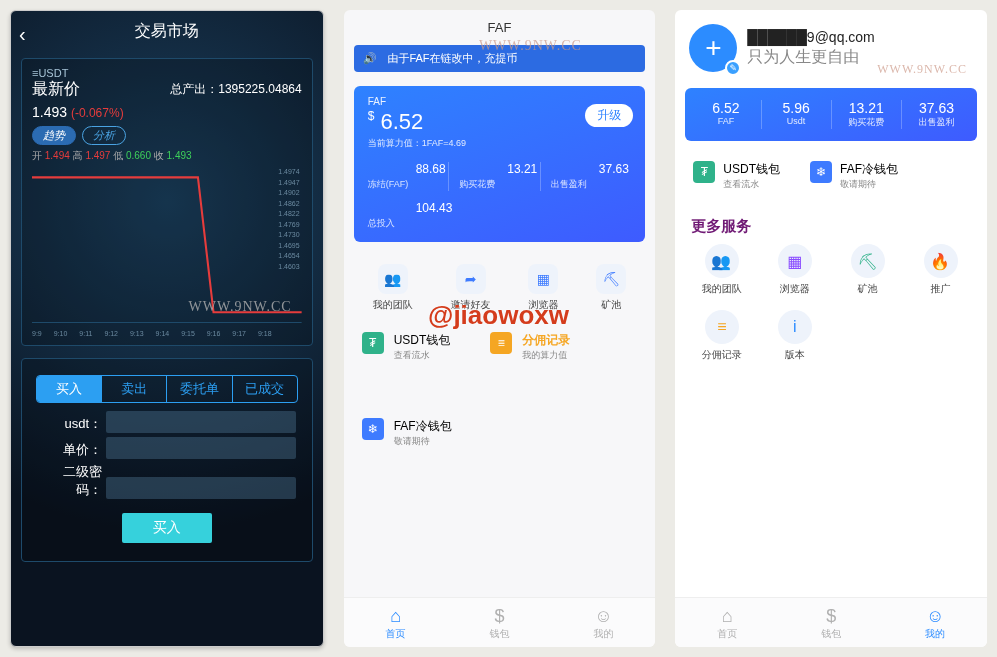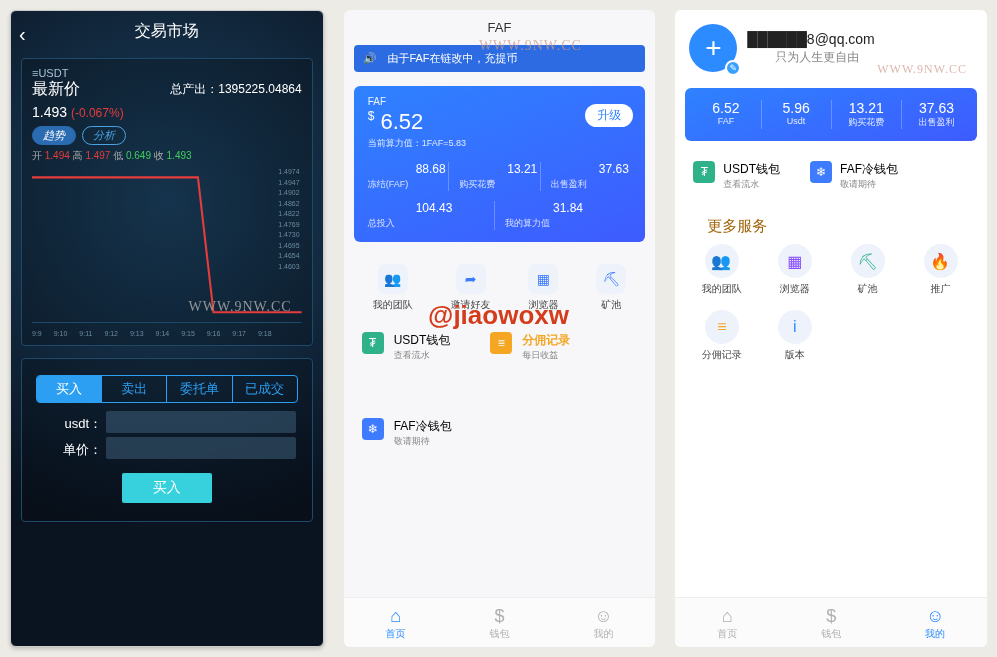--- a/index.html
+++ b/index.html
@@ -133,36 +133,36 @@
     position: relative;
   }
   .p3-edit {
     position: absolute; right: -4px; bottom: -4px;
     width: 16px; height: 16px; border-radius: 50%;
     background: #3aa0ff; border: 2px solid #fff;
     display: flex; align-items: center; justify-content: center;
     font-size: 9px; color: #fff;
   }
   .p3-user .em { font-size: 14px; color: #222; }
-  .p3-user .sg { font-size: 12px; color: #888; margin-top: 2px; margin-left: 28px; }
+  .p3-user .sg { font-size: 16px; color: #888; margin-top: 2px; }
   .p3-wm { position: absolute; right: 20px; top: 52px; color: #c98; font-family: serif; font-size: 12px; opacity: 0.7; letter-spacing: 1px;}
   .p3-stats {
     margin: 6px 10px; border-radius: 6px;
     background: linear-gradient(160deg, #2e82ff, #3e5bff);
     color: #fff; display: flex; padding: 12px 6px;
   }
   .p3-sc { flex: 1; text-align: center; border-left: 1px solid rgba(255,255,255,0.25); }
   .p3-sc:first-child { border-left: none; }
   .p3-sc .v { font-size: 14px; }
   .p3-sc .l { font-size: 9px; opacity: 0.85; }
   .p3-wallets { display: flex; gap: 30px; margin: 14px 18px; }
   .p3-wal { display: flex; align-items: flex-start; gap: 8px; }
   .p3-wal .ic { width: 22px; height: 22px; border-radius: 4px; display: flex; align-items: center; justify-content: center; color: #fff; font-size: 12px; }
   .p3-wal .t { font-size: 12px; } .p3-wal .s { font-size: 9px; color: #888; }
-  .p3-sect { font-size: 15px; font-weight: 400; margin: 12px 32px 8px; color: #a16207; }
+  .p3-sect { font-size: 15px; font-weight: 700; margin: 12px 16px 8px; color: #701a75; }
   .p3-grid { display: flex; flex-wrap: wrap; margin: 0 10px; }
   .p3-gi { width: 25%; text-align: center; margin-bottom: 14px; }
   .p3-gi .circ {
     width: 34px; height: 34px; border-radius: 50%;
     background: #eef3fb; margin: 0 auto 4px;
     display: flex; align-items: center; justify-content: center;
     font-size: 16px;
   }
   .p3-gi .lbl { font-size: 10px; color: #444; }
   
@@ -202,21 +202,21 @@
       <span>1.493</span>
       <span class="p1-change">(-0.067%)</span>
     </div>
     <div class="p1-tabs">
       <span class="p1-tab active">趋势</span>
       <span class="p1-tab">分析</span>
     </div>
     <div class="p1-ohlc">
       <span>开</span> <span class="r">1.494</span>
       <span>高</span> <span class="r">1.497</span>
-      <span>低</span> <span class="g">0.649</span>
+      <span>低</span> <span class="g">0.660</span>
       <span>收</span> <span class="g">1.493</span>
     </div>
     <div class="p1-chart">
       <svg viewBox="0 0 260 160" preserveAspectRatio="none">
         <polyline points="0,10 160,10 175,140 260,140" fill="none" stroke="#e63c3c" stroke-width="2"></polyline>
         <line x1="0" y1="150" x2="260" y2="150" stroke="#1e4a6a" stroke-width="1"></line>
       </svg>
       <div class="p1-yticks" id="p1y">
           <div>1.4974</div>
           <div>1.4947</div>
@@ -252,58 +252,58 @@
       <span class="p1-ftab">已成交</span>
     </div>
     <div class="p1-field">
       <label>usdt：</label>
       <div class="inp"></div>
     </div>
     <div class="p1-field">
       <label>单价：</label>
       <div class="inp"></div>
     </div>
+    <div class="p1-field">
+      <label>二级密码：</label>
+      <div class="inp"></div>
+    </div>
     <div class="p1-buy">买入</div>
   </div>
 </div>
 
 <div class="panel p2">
   <div class="p2-title">FAF</div>
   <div class="p2-wm-top">WWW.9NW.CC</div>
   <div class="p2-ann">
     <span class="vol">🔊</span>
     <span>由于FAF在链改中，充提币</span>
   </div>
   <div class="p2-card">
     <div class="sym">FAF</div>
     <div class="big"><span class="d">$</span> <span>6.52</span></div>
     <div class="p2-upg">升级</div>
-    <div class="sub">当前算力值：1FAF=5.83</div>
+    <div class="sub">当前算力值：1FAF=4.69</div>
     <div class="p2-grid" id="p2r1">
         <div class="p2-cell">
           <div class="v">88.68</div>
           <div class="l">冻结(FAF)</div>
         </div>
         <div class="p2-cell">
           <div class="v">13.21</div>
           <div class="l">购买花费</div>
         </div>
         <div class="p2-cell">
           <div class="v">37.63</div>
           <div class="l">出售盈利</div>
         </div>
       </div>
     <div class="p2-grid" id="p2r2" style="margin-top:10px;">
         <div class="p2-cell">
           <div class="v">104.43</div>
           <div class="l">总投入</div>
-        </div>
-        <div class="p2-cell">
-          <div class="v">31.84</div>
-          <div class="l">我的算力值</div>
         </div>
       </div>
   </div>
   <div class="p2-icons" id="p2icons">
       <div class="p2-icon">
         <div class="circ">👥</div>
         <div>我的团队</div>
       </div>
       <div class="p2-icon">
         <div class="circ">➦</div>
@@ -323,21 +323,21 @@
      <div class="ic" style="background:#2fb28a">₮</div>
      <div class="tx">
           <div class="t" style="">USDT钱包</div>
           <div class="s">查看流水</div>
         </div>
    </div>
       <div class="p2-litm">
      <div class="ic" style="background:#f5a623">≡</div>
      <div class="tx">
           <div class="t" style="color:#f5a623;font-weight:600">分佣记录</div>
-          <div class="s">每日收益</div>
+          <div class="s">我的算力值</div>
         </div>
    </div>
       <div class="p2-litm">
      <div class="ic" style="background:#3e7bff">❄</div>
      <div class="tx">
           <div class="t" style="">FAF冷钱包</div>
           <div class="s">敬请期待</div>
         </div>
    </div>
     </div>
@@ -347,21 +347,21 @@
       <div class="bi "><span class="bic">☺</span>我的</div>
     </div>
 </div>
 
 <div class="panel p3">
   <div class="p3-head">
     <div class="p3-ava">+
       <div class="p3-edit">✎</div>
     </div>
     <div class="p3-user">
-      <div class="em">██████8@qq.com</div>
+      <div class="em">██████9@qq.com</div>
       <div class="sg">只为人生更自由</div>
     </div>
     <div class="p3-wm">WWW.9NW.CC</div>
   </div>
   <div class="p3-stats" id="p3stats">
       <div class="p3-sc">
         <div class="v">6.52</div>
         <div class="l">FAF</div>
       </div>
       <div class="p3-sc">

